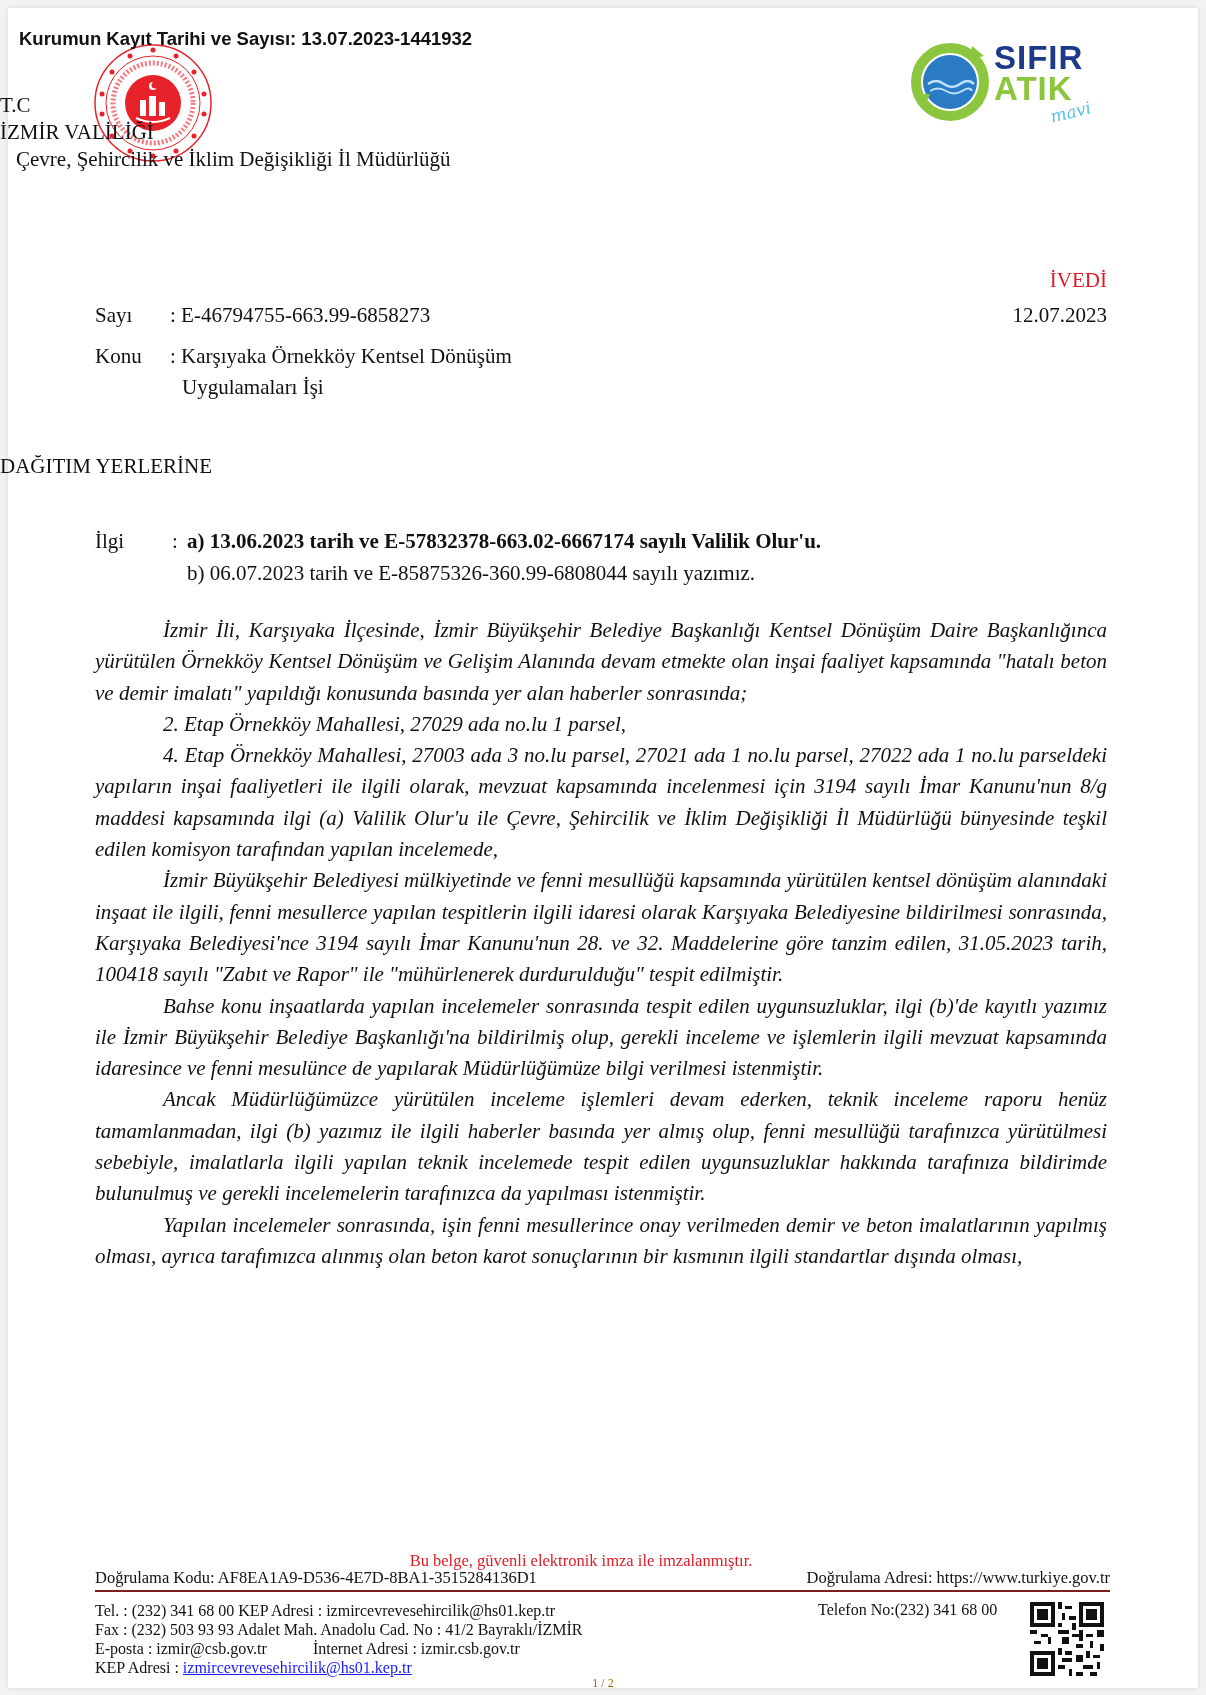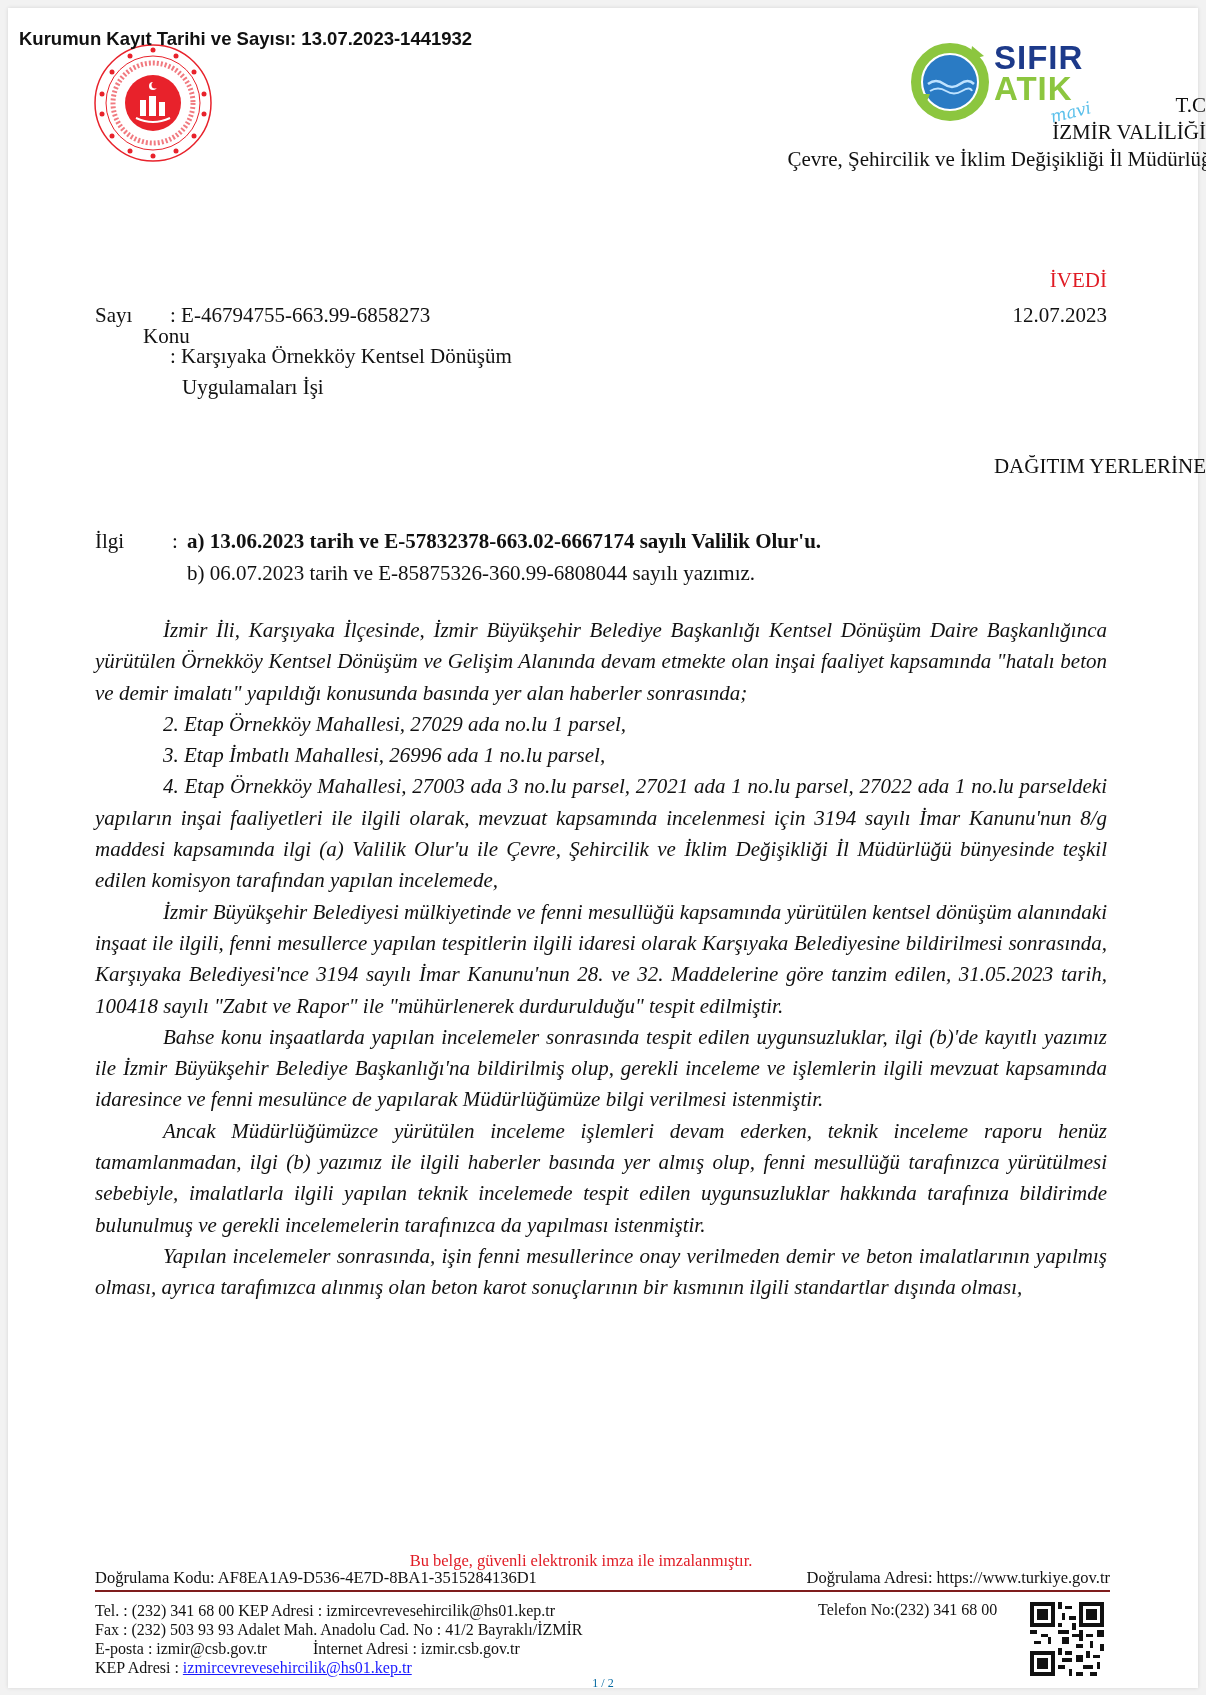--- a/index.html
+++ b/index.html
@@ -21,21 +21,21 @@
     .reg-line {
       left: 19px; top: 28px;
       font-family: "Liberation Sans", sans-serif;
       font-weight: bold; font-size: 18.5px; color: #111;
       z-index: 2;
       text-align: center;
     }
     .seal { left: 92px; top: 42px; width: 122px; height: 122px; }
     .sifir-logo { left: 910px; top: 40px; width: 200px; height: 92px; }
     .hdr {
-      left: 0; width: 1206px; text-align: right;
+      left: 0; width: 1206px; text-align: left;
       font-size: 21px; line-height: 27px;
     }
     .ivedi { right: 99px; top: 268px; color: #e01b24; font-size: 21px; }
     .lbl { font-size: 21px; }
     .body-para {
       left: 95px; width: 1012px;
       font-size: 21px; line-height: 31.3px;
       text-align: justify;
     }
     .indent { text-indent: 68px; }
@@ -44,21 +44,21 @@
     .verif-row {
       left: 95px; width: 1015px; top: 1568px;
       display: flex; justify-content: space-between;
       font-size: 16.5px; padding-bottom: 2px;
       border-bottom: 2px solid #7f1d1d;
     }
     .contact { left: 95px; top: 1601px; font-size: 16px; line-height: 19px; }
     .contact a { color: #1a1aff; text-decoration: underline; }
     .tel-right { left: 818px; top: 1601px; font-size: 16px; }
     .qr { left: 1030px; top: 1602px; width: 74px; height: 74px; }
-    .pageno { left: 0; width: 1206px; text-align: center; top: 1676px; font-size: 12px; color: #0369a1; }
+    .pageno { left: 0; width: 1206px; text-align: center; top: 1676px; font-size: 12px; color: #a16207; }
   </style>
 </head>
 <body>
 
 <div class="page"></div>
 
 <div class="abs reg-line">Kurumun Kayıt Tarihi ve Sayısı: 13.07.2023-1441932</div>
 
 <svg class="abs seal" viewBox="0 0 122 122">
   <circle cx="61" cy="61" r="58" fill="none" stroke="#e8222b" stroke-width="1.5"></circle>
@@ -104,35 +104,34 @@
 </div>
 
 <div class="abs hdr" style="top:92px;">T.C</div>
 <div class="abs hdr" style="top:119px;">İZMİR VALİLİĞİ</div>
 <div class="abs hdr" style="top:146px;padding-left:16px;">Çevre, Şehircilik ve İklim Değişikliği İl Müdürlüğü</div>
 
 <div class="abs ivedi">İVEDİ</div>
 <div class="abs lbl" style="left:95px;top:303px;">Sayı</div>
 <div class="abs lbl" style="left:170px;top:303px;">: E-46794755-663.99-6858273</div>
 <div class="abs lbl" style="right:99px;top:303px;">12.07.2023</div>
-<div class="abs lbl" style="left:95px;top:324px;margin-left:48px;">Konu</div>
+<div class="abs lbl" style="left:95px;top:344px;">Konu</div>
 <div class="abs lbl" style="left:170px;top:344px;">: Karşıyaka Örnekköy Kentsel Dönüşüm</div>
 <div class="abs lbl" style="left:182px;top:375px;">Uygulamaları İşi</div>
 
 <div class="abs hdr" style="top:453px;">DAĞITIM YERLERİNE</div>
 
 <div class="abs lbl" style="left:95px;top:529px;">İlgi</div>
 <div class="abs lbl" style="left:172px;top:529px;">:</div>
 <div class="abs lbl" style="left:187px;top:529px;font-weight:bold;">a) 13.06.2023 tarih ve E-57832378-663.02-6667174 sayılı Valilik Olur'u.</div>
 <div class="abs lbl" style="left:187px;top:561px;">b) 06.07.2023 tarih ve E-85875326-360.99-6808044 sayılı yazımız.</div>
 
 <div class="abs body-para" style="top:615px;font-style:italic;">
   <div class="indent">İzmir İli, Karşıyaka İlçesinde, İzmir Büyükşehir Belediye Başkanlığı Kentsel Dönüşüm Daire Başkanlığınca yürütülen Örnekköy Kentsel Dönüşüm ve Gelişim Alanında devam etmekte olan inşai faaliyet kapsamında "hatalı beton ve demir imalatı" yapıldığı konusunda basında yer alan haberler sonrasında;</div>
   <div class="list-line">2. Etap Örnekköy Mahallesi, 27029 ada no.lu 1 parsel,</div>
-  <div class="list-line">3. Etap İmbatlı Mahallesi, 26996 ada 1 no.lu parsel,</div>
   <div class="indent">4. Etap Örnekköy Mahallesi, 27003 ada 3 no.lu parsel, 27021 ada 1 no.lu parsel, 27022 ada 1 no.lu parseldeki yapıların inşai faaliyetleri ile ilgili olarak, mevzuat kapsamında incelenmesi için 3194 sayılı İmar Kanunu'nun 8/g maddesi kapsamında ilgi (a) Valilik Olur'u ile Çevre, Şehircilik ve İklim Değişikliği İl Müdürlüğü bünyesinde teşkil edilen komisyon tarafından yapılan incelemede,</div>
   <div class="indent">İzmir Büyükşehir Belediyesi mülkiyetinde ve fenni mesullüğü kapsamında yürütülen kentsel dönüşüm alanındaki inşaat ile ilgili, fenni mesullerce yapılan tespitlerin ilgili idaresi olarak Karşıyaka Belediyesine bildirilmesi sonrasında, Karşıyaka Belediyesi'nce 3194 sayılı İmar Kanunu'nun 28. ve 32. Maddelerine göre tanzim edilen, 31.05.2023 tarih, 100418 sayılı "Zabıt ve Rapor" ile "mühürlenerek durdurulduğu" tespit edilmiştir.</div>
   <div class="indent">Bahse konu inşaatlarda yapılan incelemeler sonrasında tespit edilen uygunsuzluklar, ilgi (b)'de kayıtlı yazımız ile İzmir Büyükşehir Belediye Başkanlığı'na bildirilmiş olup, gerekli inceleme ve işlemlerin ilgili mevzuat kapsamında idaresince ve fenni mesulünce de yapılarak Müdürlüğümüze bilgi verilmesi istenmiştir.</div>
   <div class="indent">Ancak Müdürlüğümüzce yürütülen inceleme işlemleri devam ederken, teknik inceleme raporu henüz tamamlanmadan, ilgi (b) yazımız ile ilgili haberler basında yer almış olup, fenni mesullüğü tarafınızca yürütülmesi sebebiyle, imalatlarla ilgili yapılan teknik incelemede tespit edilen uygunsuzluklar hakkında tarafınıza bildirimde bulunulmuş ve gerekli incelemelerin tarafınızca da yapılması istenmiştir.</div>
   <div class="indent">Yapılan incelemeler sonrasında, işin fenni mesullerince onay verilmeden demir ve beton imalatlarının yapılmış olması, ayrıca tarafımızca alınmış olan beton karot sonuçlarının bir kısmının ilgili standartlar dışında olması,</div>
 </div>
 
 <div class="abs footer-sign">Bu belge, güvenli elektronik imza ile imzalanmıştır.</div>
 <div class="abs verif-row">
   <span>Doğrulama Kodu: AF8EA1A9-D536-4E7D-8BA1-3515284136D1</span>

